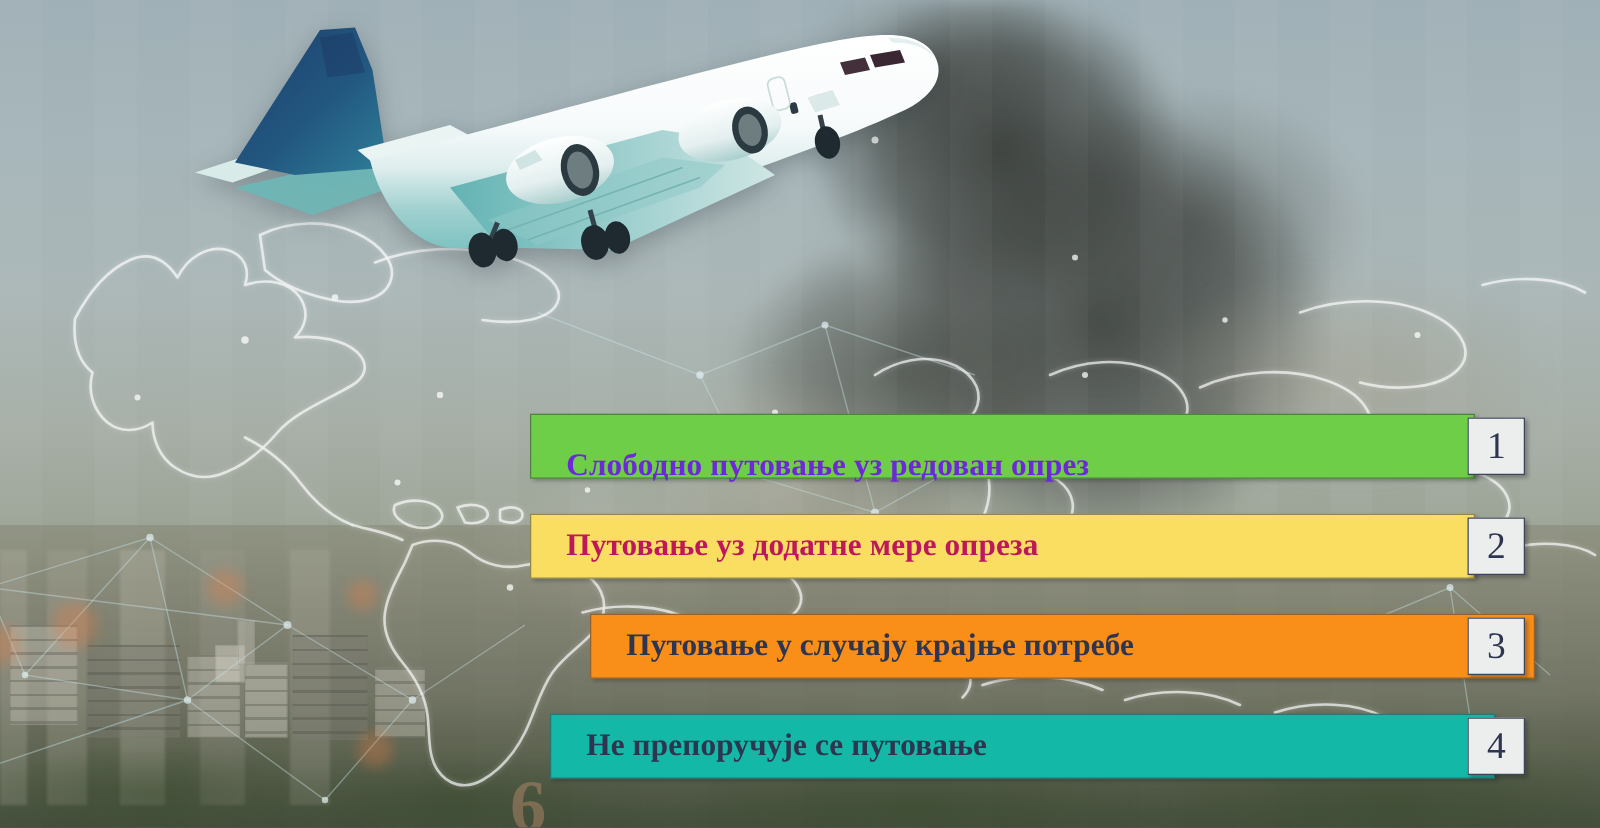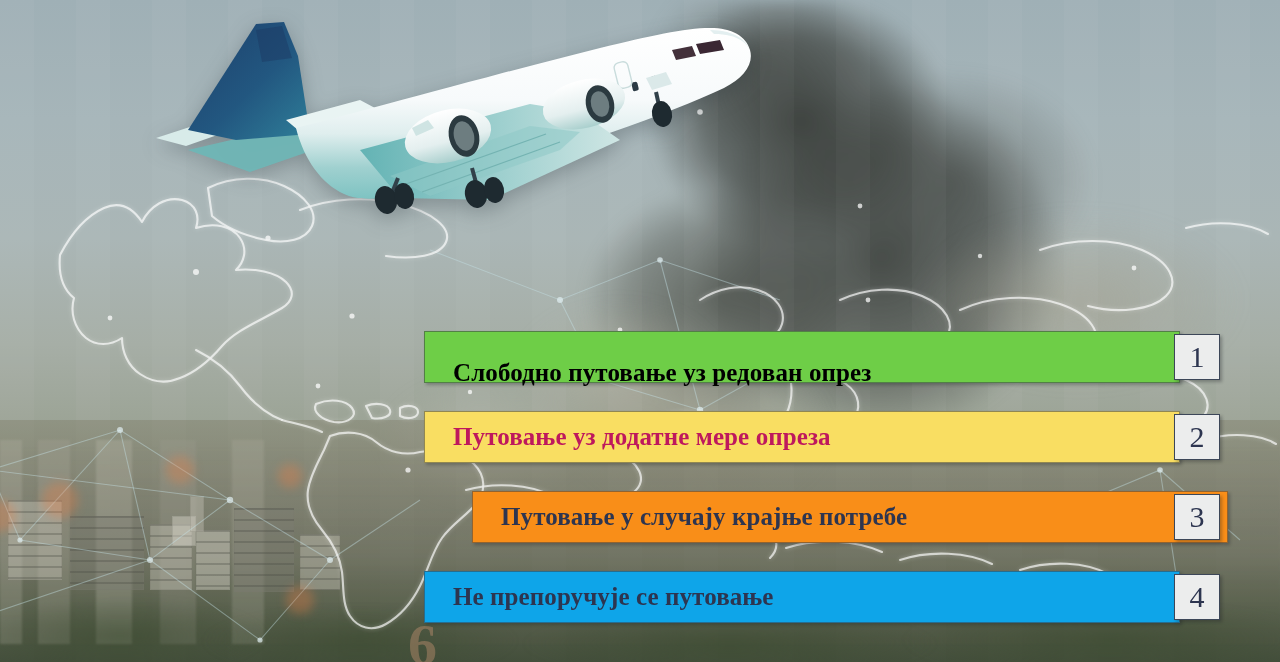--- a/index.html
+++ b/index.html
@@ -472,41 +472,41 @@
       <g fill="#dbe9e9">
         <path d="M586,78 L606,72 L612,84 L592,90 Z"></path>
       </g>
     </svg>
   </div>
 
   <div id="advisory-list">
 
     <div class="advisory-row">
       <div class="bar" style="background:#6ECE47;">
-        <span class="bar-label" style="color: #000000; margin-top: 31px;">Слободно путовање уз редован опрез</span>
+        <span class="bar-label" style="color: #6d28d9; margin-top: 31px;">Слободно путовање уз редован опрез</span>
       </div>
       <div class="level-box" style="background: rgb(236, 237, 237); border-color: rgb(60, 70, 88);">1</div>
     </div>
 
     <div class="advisory-row">
       <div class="bar" style="background:#F9DE62;">
         <span class="bar-label" style="color: #be185d;">Путовање уз додатне мере опреза</span>
       </div>
       <div class="level-box" style="background: rgb(236, 237, 237); border-color: rgb(60, 70, 88);">2</div>
     </div>
 
     <div class="advisory-row">
       <div class="bar" style="background:#F98E18;margin-left:48px;">
         <span class="bar-label" style="color: rgb(45, 53, 80);">Путовање у случају крајње потребе</span>
       </div>
       <div class="level-box" style="background: rgb(236, 237, 237); border-color: rgb(60, 70, 88);">3</div>
     </div>
 
     <div class="advisory-row">
-      <div class="bar" style="background:#0ea5e9;">
+      <div class="bar" style="background:#14b8a6;margin-left:16px;">
         <span class="bar-label" style="color: rgb(45, 53, 80);">Не препоручује се путовање</span>
       </div>
       <div class="level-box" style="background: rgb(236, 237, 237); border-color: rgb(60, 70, 88);">4</div>
     </div>
 
   </div>
 
 </div>
 
 </body></html>

